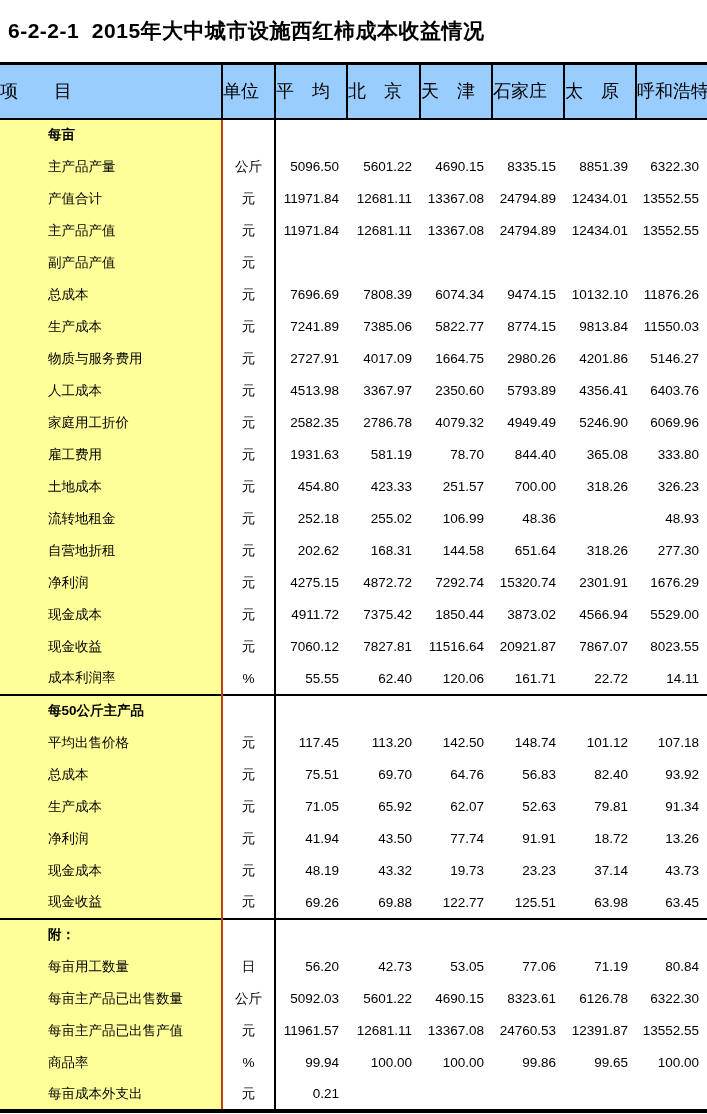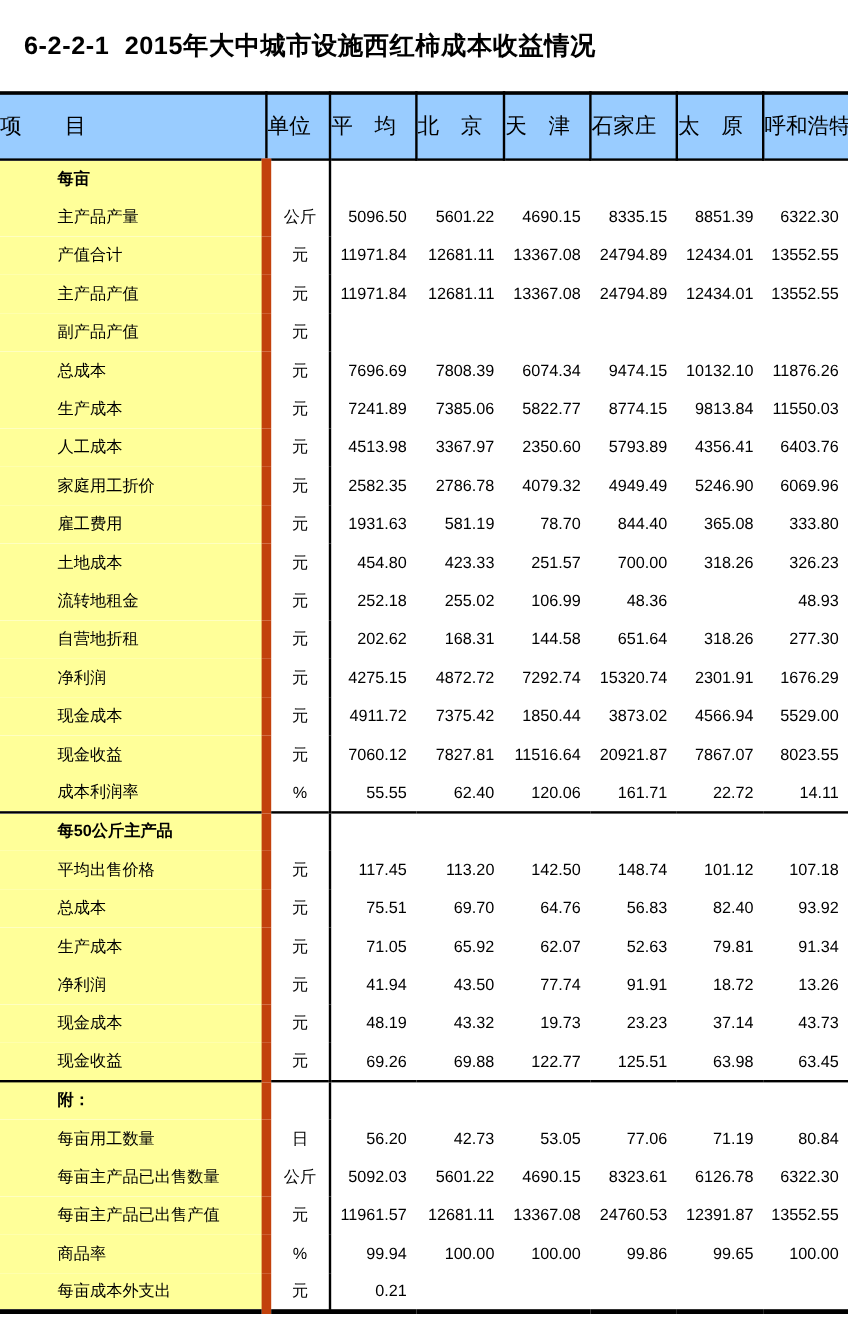--- a/index.html
+++ b/index.html
@@ -1,39 +1,39 @@
 <!DOCTYPE html>
 <html><head>
 <meta charset="utf-8">
 <style>
   html,body { margin:0; padding:0; background:#ffffff; }
   .page {
     width:707px; height:1114px; overflow:hidden; background:#ffffff;
     font-family:"Liberation Sans","DejaVu Sans",sans-serif; color:#000;
   }
   .title {
-    height:76px; display:flex; align-items:center;
-    padding-left:20px; font-size:21px; font-weight:bold;
+    height:62px; display:flex; align-items:center;
+    padding-left:8px; font-size:21px; font-weight:bold;
     white-space:pre; letter-spacing:0.5px;
   }
   table.tbl {
     border-collapse:collapse; table-layout:fixed; width:707px;
     border-top:3px solid #000; border-bottom:4px solid #000;
   }
   thead tr { height:55px; }
   thead th {
     background:#99CCFF; font-weight:normal; font-size:18px;
     border-bottom:2px solid #000; border-left:2px solid #000; border-right:2px solid #000;
     text-align:left; padding:0; white-space:pre;
   }
   thead th:first-child { border-left:none; }
   thead th:last-child  { border-right:none; }
   tbody tr { height:32px; }
   tbody td { font-size:13.5px; padding:0; white-space:pre; overflow:hidden; }
-  td.label { background:#FFFF99; border-right:8px solid #c2410c;padding-left:48px; }
+  td.label { background:#FFFF99; border-right:2px solid #c2410c;padding-left:48px; }
   td.unit  { text-align:center; border-right:2px solid #000;margin-top:28px; }
   td.val   { text-align:right; padding-right:8px; }
   tr.sec td.label { font-weight:bold; }
   tr.section-start td { border-top:2px solid #000; }
   .ind0 { padding-left:10px; }
   .ind1 { padding-left:32px; }
   .ind2 { padding-left:45px; }
   .ind3 { padding-left:58px; }
   .ind4 { padding-left:71px; }
 </style>
@@ -130,20 +130,30 @@
           <td class="label ind2">生产成本</td>
           <td class="unit">元</td>
           <td class="val">7241.89</td>
           <td class="val">7385.06</td>
           <td class="val">5822.77</td>
           <td class="val">8774.15</td>
           <td class="val">9813.84</td>
           <td class="val">11550.03</td>
         </tr>
         <tr>
+          <td class="label ind3">物质与服务费用</td>
+          <td class="unit">元</td>
+          <td class="val">2727.91</td>
+          <td class="val">4017.09</td>
+          <td class="val">1664.75</td>
+          <td class="val">2980.26</td>
+          <td class="val">4201.86</td>
+          <td class="val">5146.27</td>
+        </tr>
+        <tr>
           <td class="label ind3">人工成本</td>
           <td class="unit">元</td>
           <td class="val">4513.98</td>
           <td class="val">3367.97</td>
           <td class="val">2350.60</td>
           <td class="val">5793.89</td>
           <td class="val">4356.41</td>
           <td class="val">6403.76</td>
         </tr>
         <tr>

